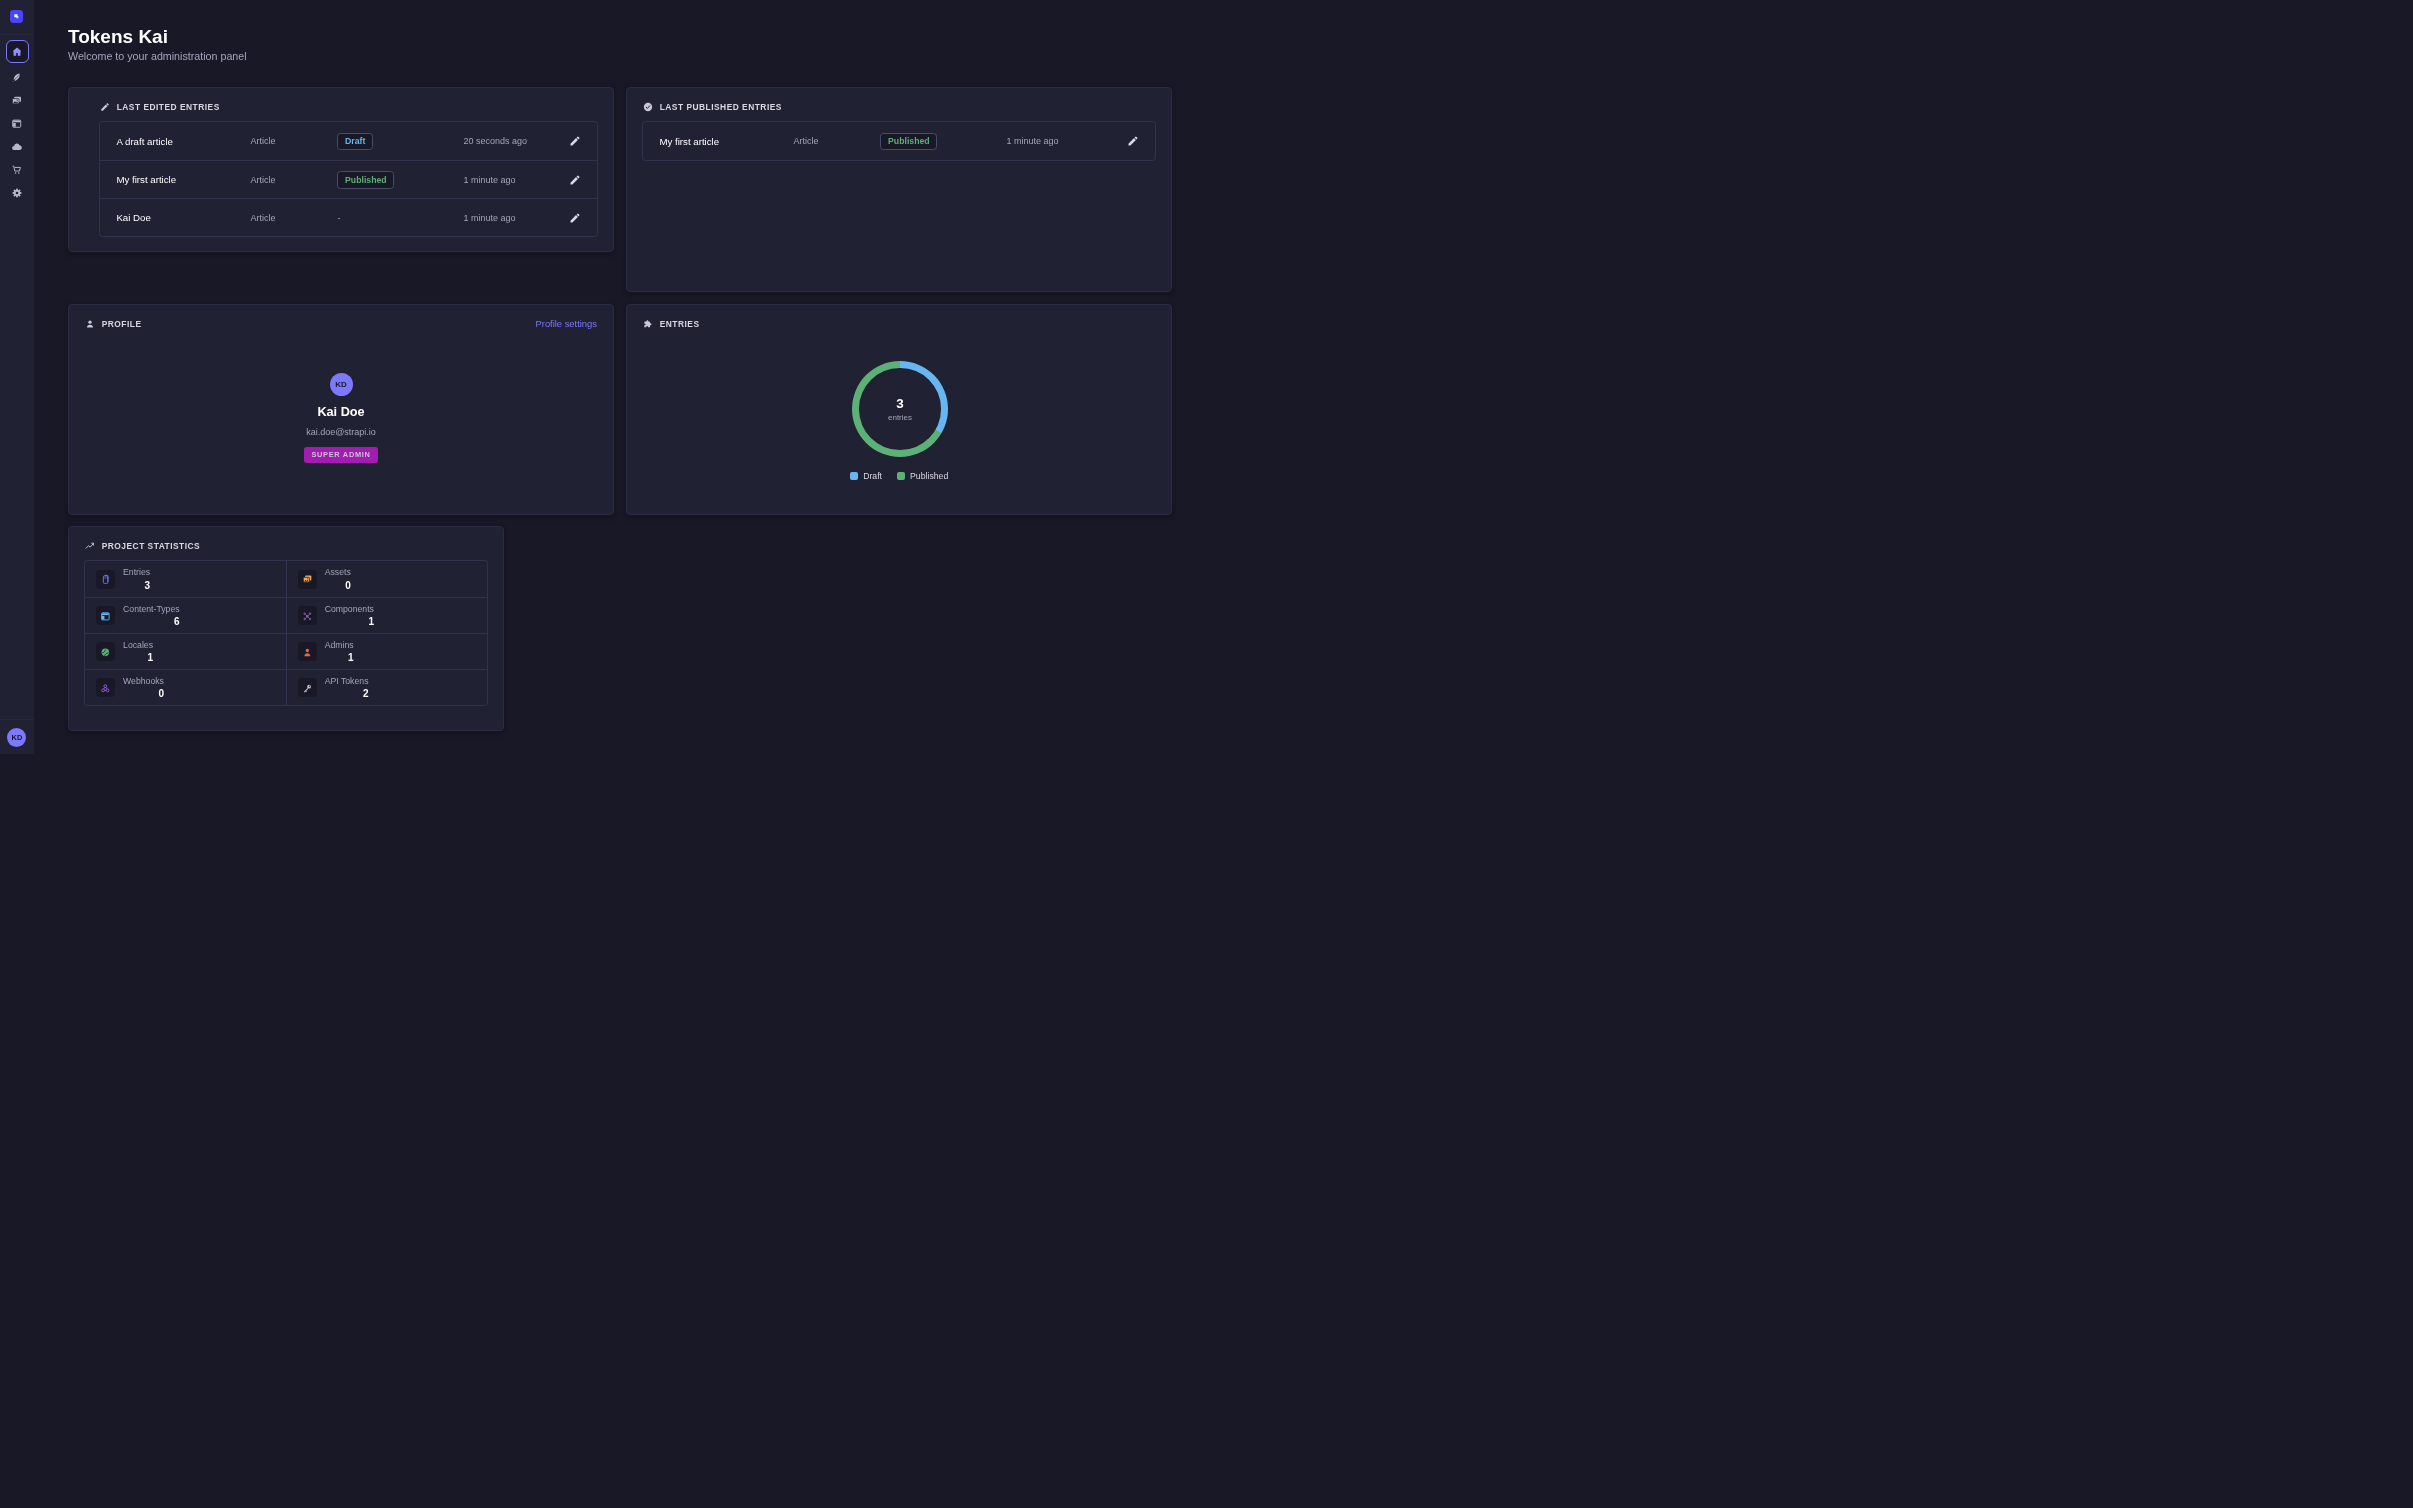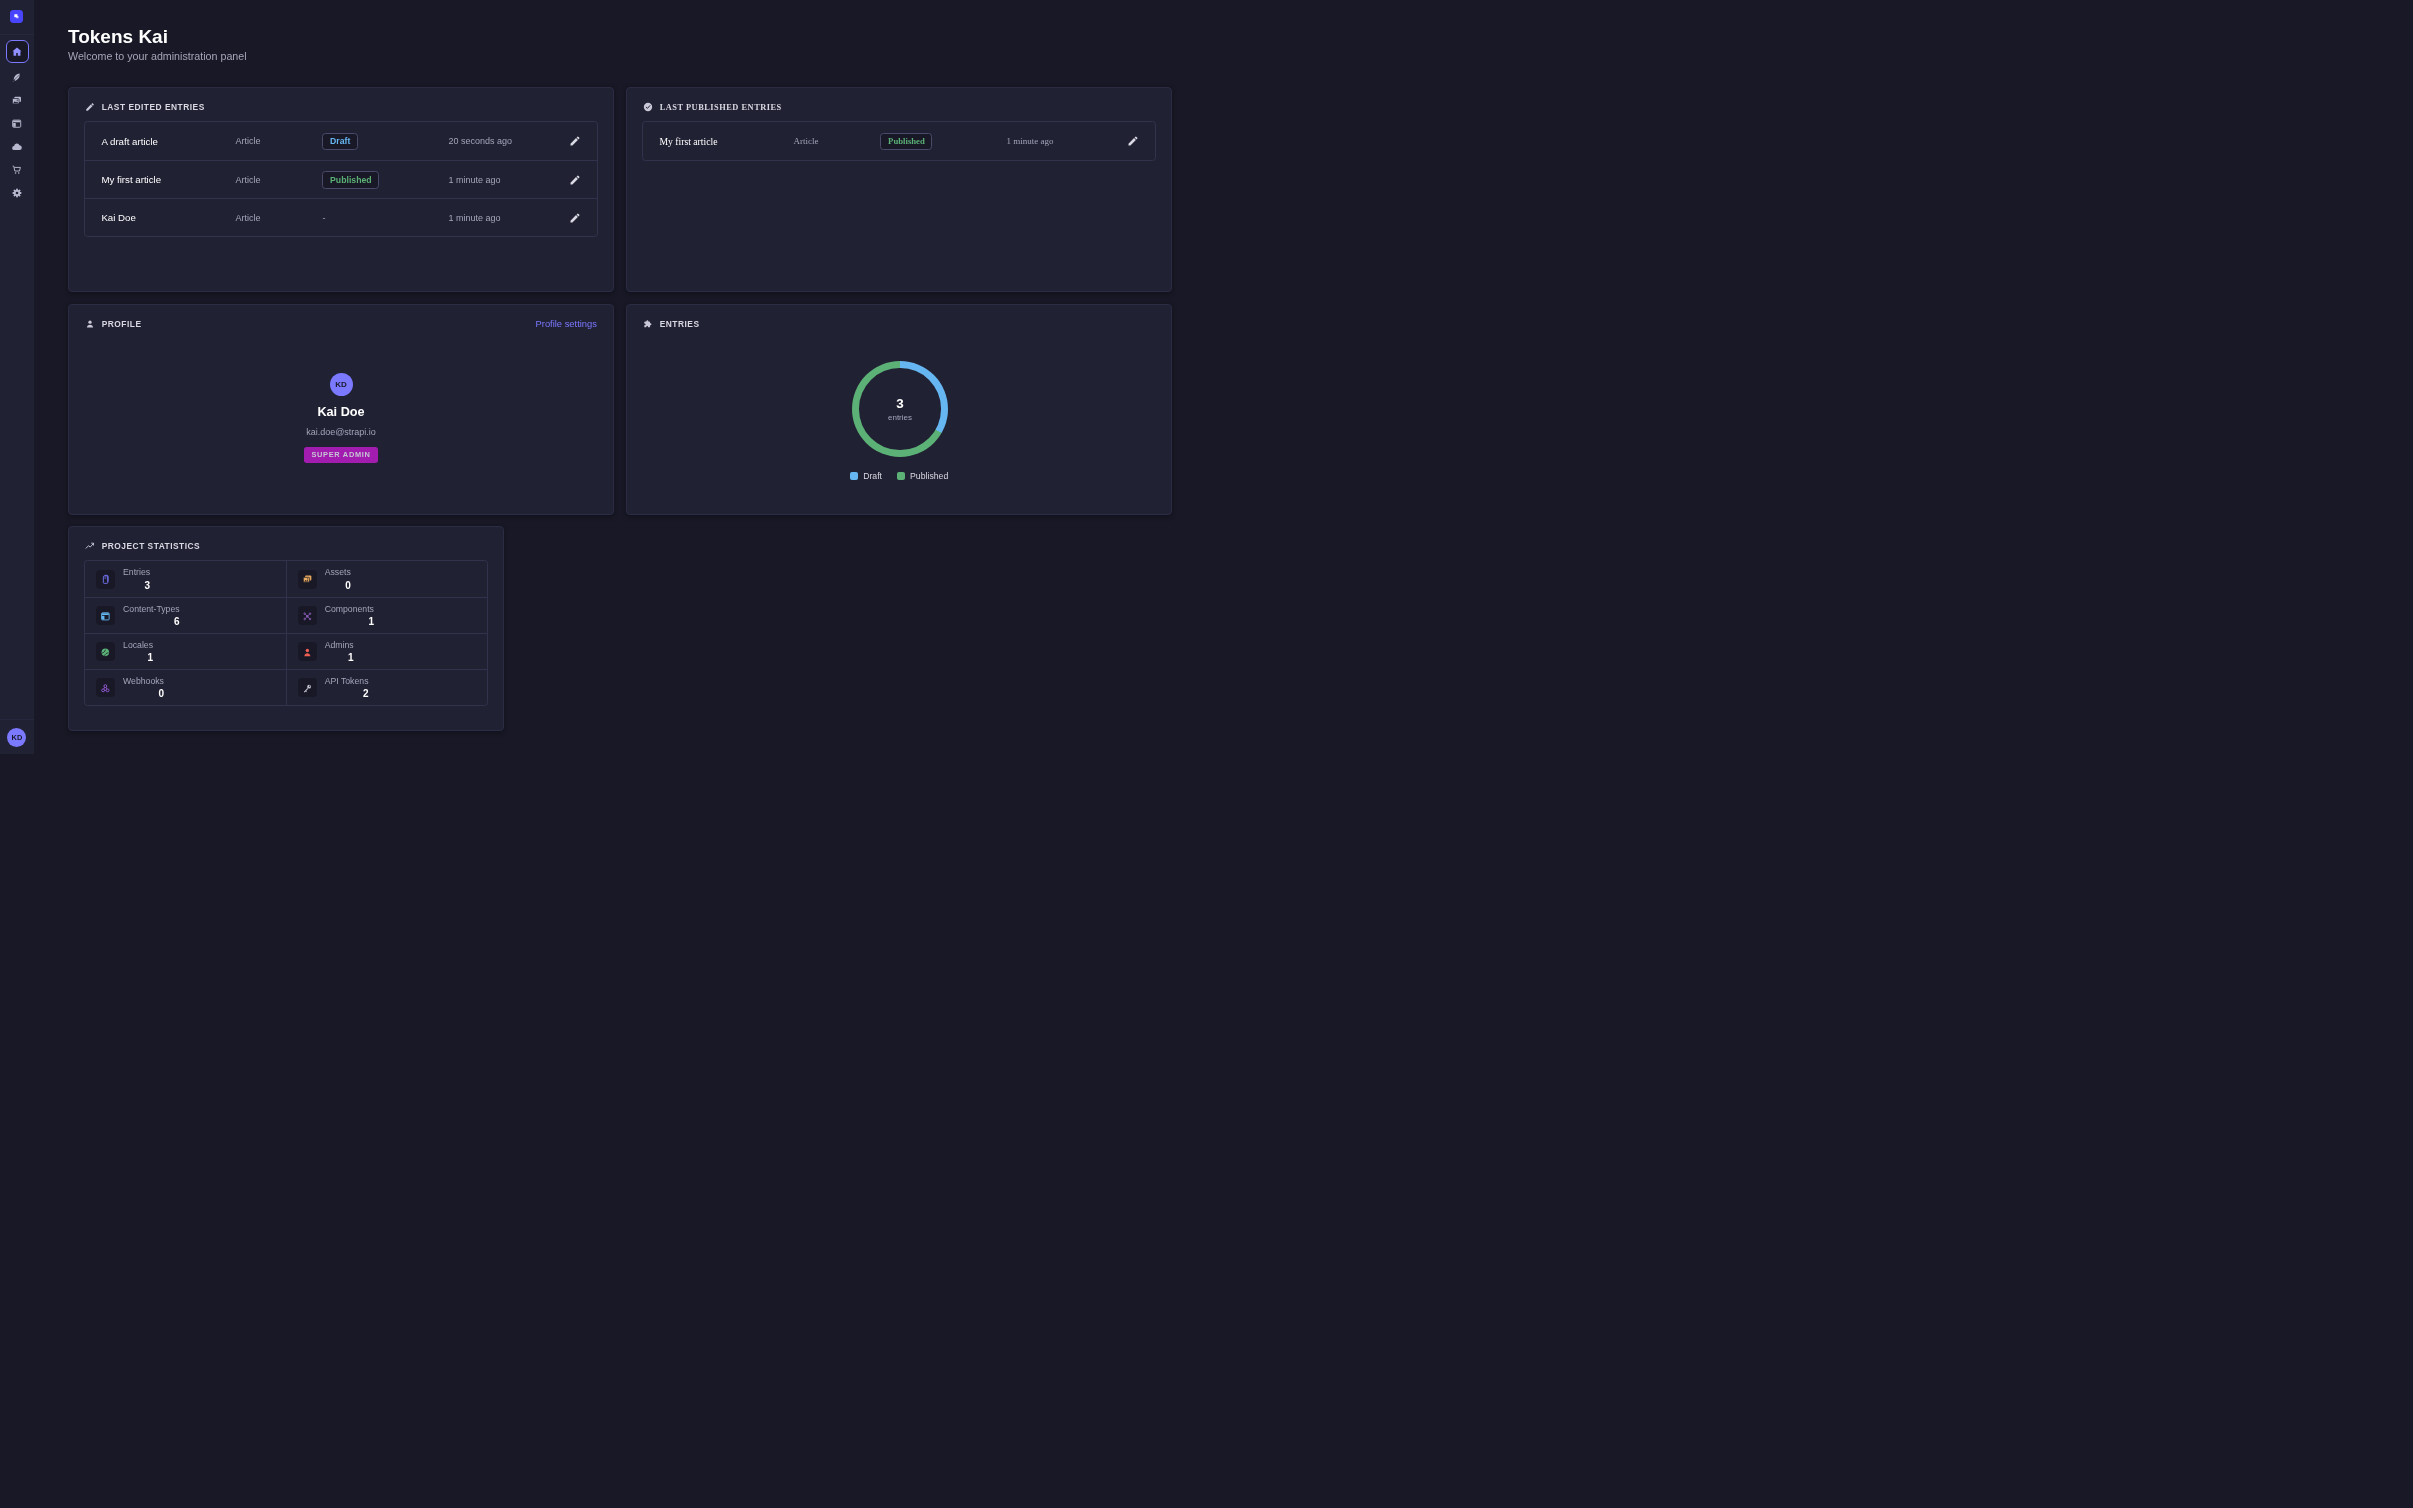--- a/index.html
+++ b/index.html
@@ -41,22 +41,22 @@
   
   .page-title { position: absolute; left: 68px; top: 25.5px; font-size: 19px; font-weight: bold; color: #fff; }
   .page-sub   { position: absolute; left: 68px; top: 50px; font-size: 10.7px; color: #a5a5ba; }
 
   
   .panel {
     position: absolute; background: #212134;
     border: 0.7px solid #2b2b43; border-radius: 4px;
     box-shadow: 0 1.3px 5.4px rgba(0,0,0,.25);
   }
-  #p-edited    { left: 68px; top: 87px; width: 546px; height: 205px; }
-  #p-published { left: 626px; top: 87px; width: 546px; height: 205px; font-family: Liberation Serif, serif; }
+  #p-edited    { left: 68px; top: 87px; width: 546px; height: 165px; padding-left: 15px; }
+  #p-published { left: 626px; top: 87px; width: 546px; height: 205px; }
   #p-profile   { left: 68px; top: 304px; width: 546px; height: 211px; }
   #p-entries   { left: 626px; top: 304px; width: 546px; height: 211px; }
   #p-stats     { left: 68px; top: 526px; width: 436px; height: 205px; text-align: right; }
 
   .phead { display: flex; align-items: center; gap: 6.7px; padding: 14px 16px 0; }
   .phead .hicon { width: 10px; height: 10px; flex: none; }
   .ptitle { font-size: 8.4px; font-weight: bold; color: #d9d9e3; letter-spacing: 0.5px; }
 
   
   .tbl { margin: 9.4px 15.4px 0; border: 0.7px solid #32324d; border-radius: 3.4px; overflow: hidden; }

